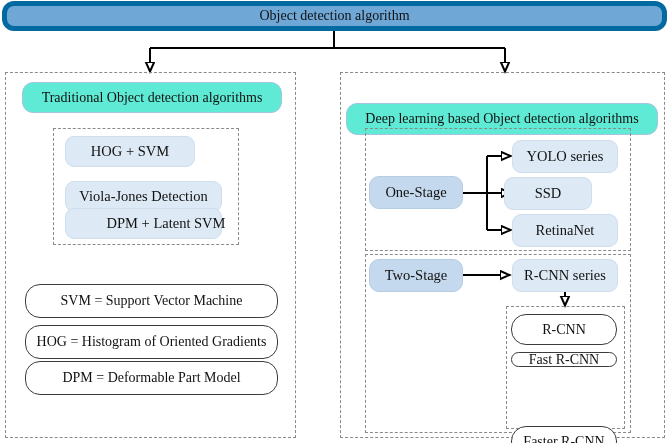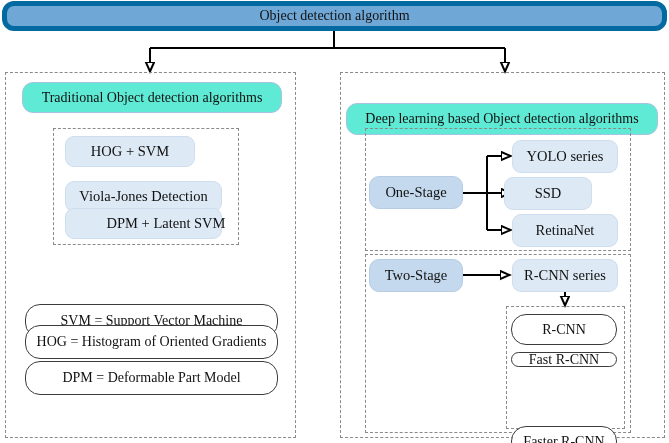--- a/index.html
+++ b/index.html
@@ -86,21 +86,21 @@
   <div class="abs dashed" style="left:5px;top:72px;width:291px;height:366px;"></div>
 
   <div class="abs center box-header nowrap" style="left:22px;top:82px;width:260px;height:31px;">Traditional Object detection algorithms</div>
 
   <div class="abs dashed" style="left:53px;top:128px;width:186px;height:117px;"></div>
 
   <div class="abs center box-leaf nowrap" style="left:65px;top:136px;width:130px;height:31px;">HOG + SVM</div>
   <div class="abs center box-leaf nowrap" style="left:65px;top:172px;width:157px;height:31px;margin-top:9px;">Viola-Jones Detection</div>
   <div class="abs center box-leaf nowrap" style="left:65px;top:208px;width:157px;height:31px;padding-left:45px;">DPM + Latent SVM</div>
 
-  <div class="abs center box-white nowrap" style="left:25px;top:304px;width:253px;height:34px;">SVM = Support Vector Machine</div>
+  <div class="abs center box-white nowrap" style="left:25px;top:284px;width:253px;height:34px;">SVM = Support Vector Machine</div>
   <div class="abs center box-white nowrap" style="left:25px;top:325px;width:253px;height:34px;text-align:center;">HOG = Histogram of Oriented Gradients</div>
   <div class="abs center box-white nowrap" style="left:25px;top:361px;width:253px;height:34px;">DPM = Deformable Part Model</div>
 
   <div class="abs dashed" style="left:340px;top:72px;width:325px;height:366px;"></div>
 
   <div class="abs center box-header nowrap" style="left:346px;top:80px;width:312px;height:32px;margin-top:23px;">Deep learning based Object detection algorithms</div>
 
   <div class="abs dashed" style="left:365px;top:128px;width:266px;height:123px;"></div>
 
   <div class="abs center box-stage nowrap" style="left:369px;top:176px;width:94px;height:33px;">One-Stage</div>

